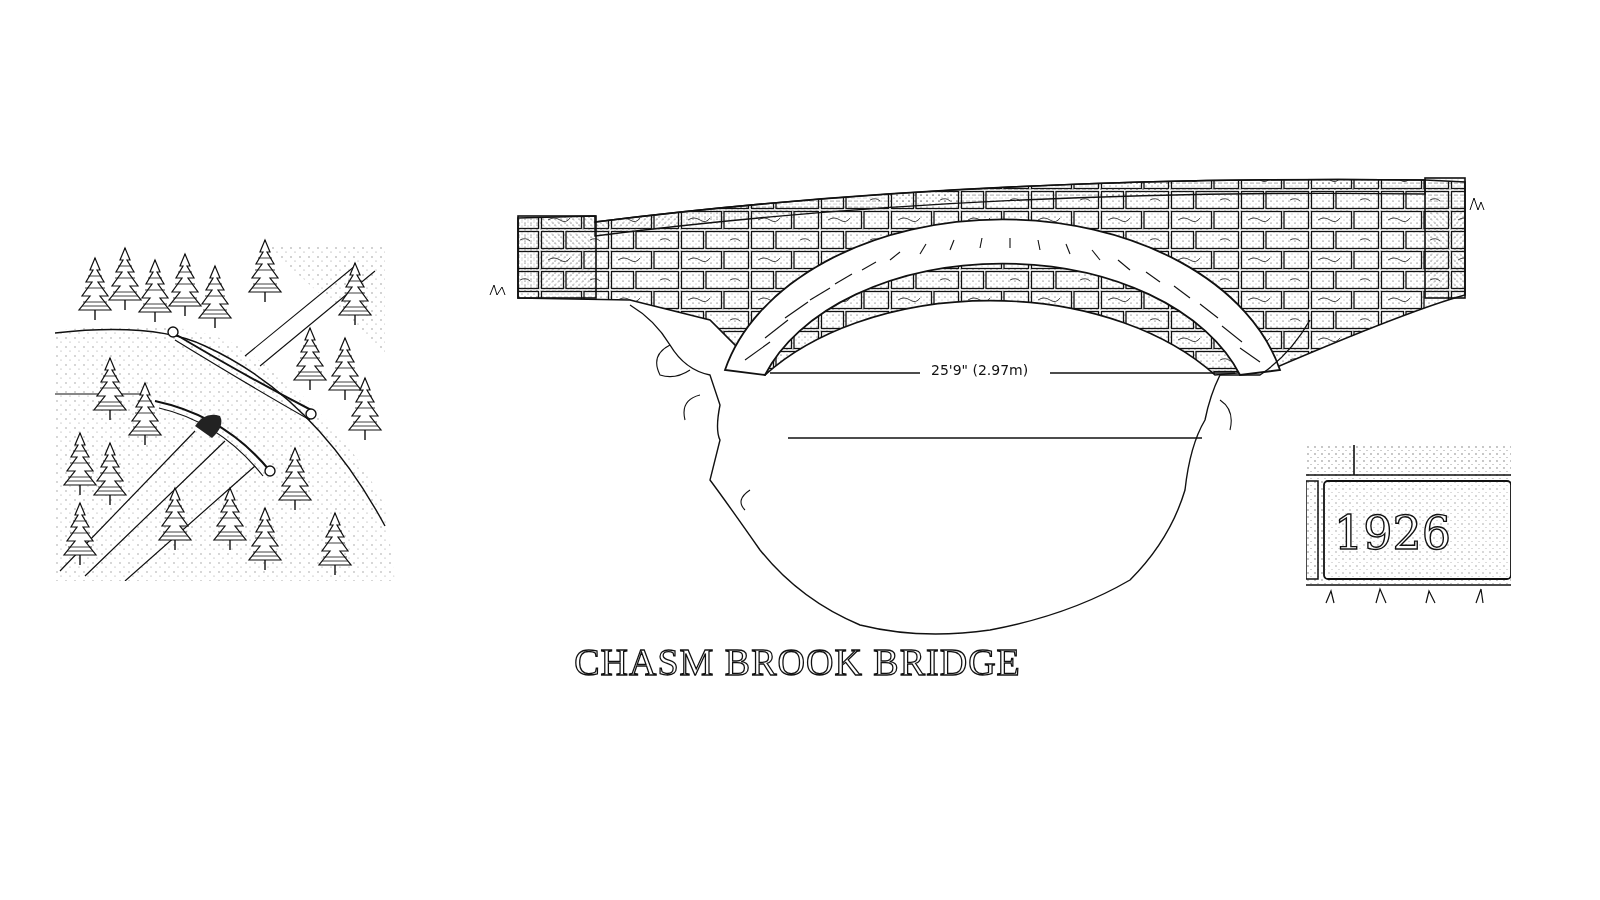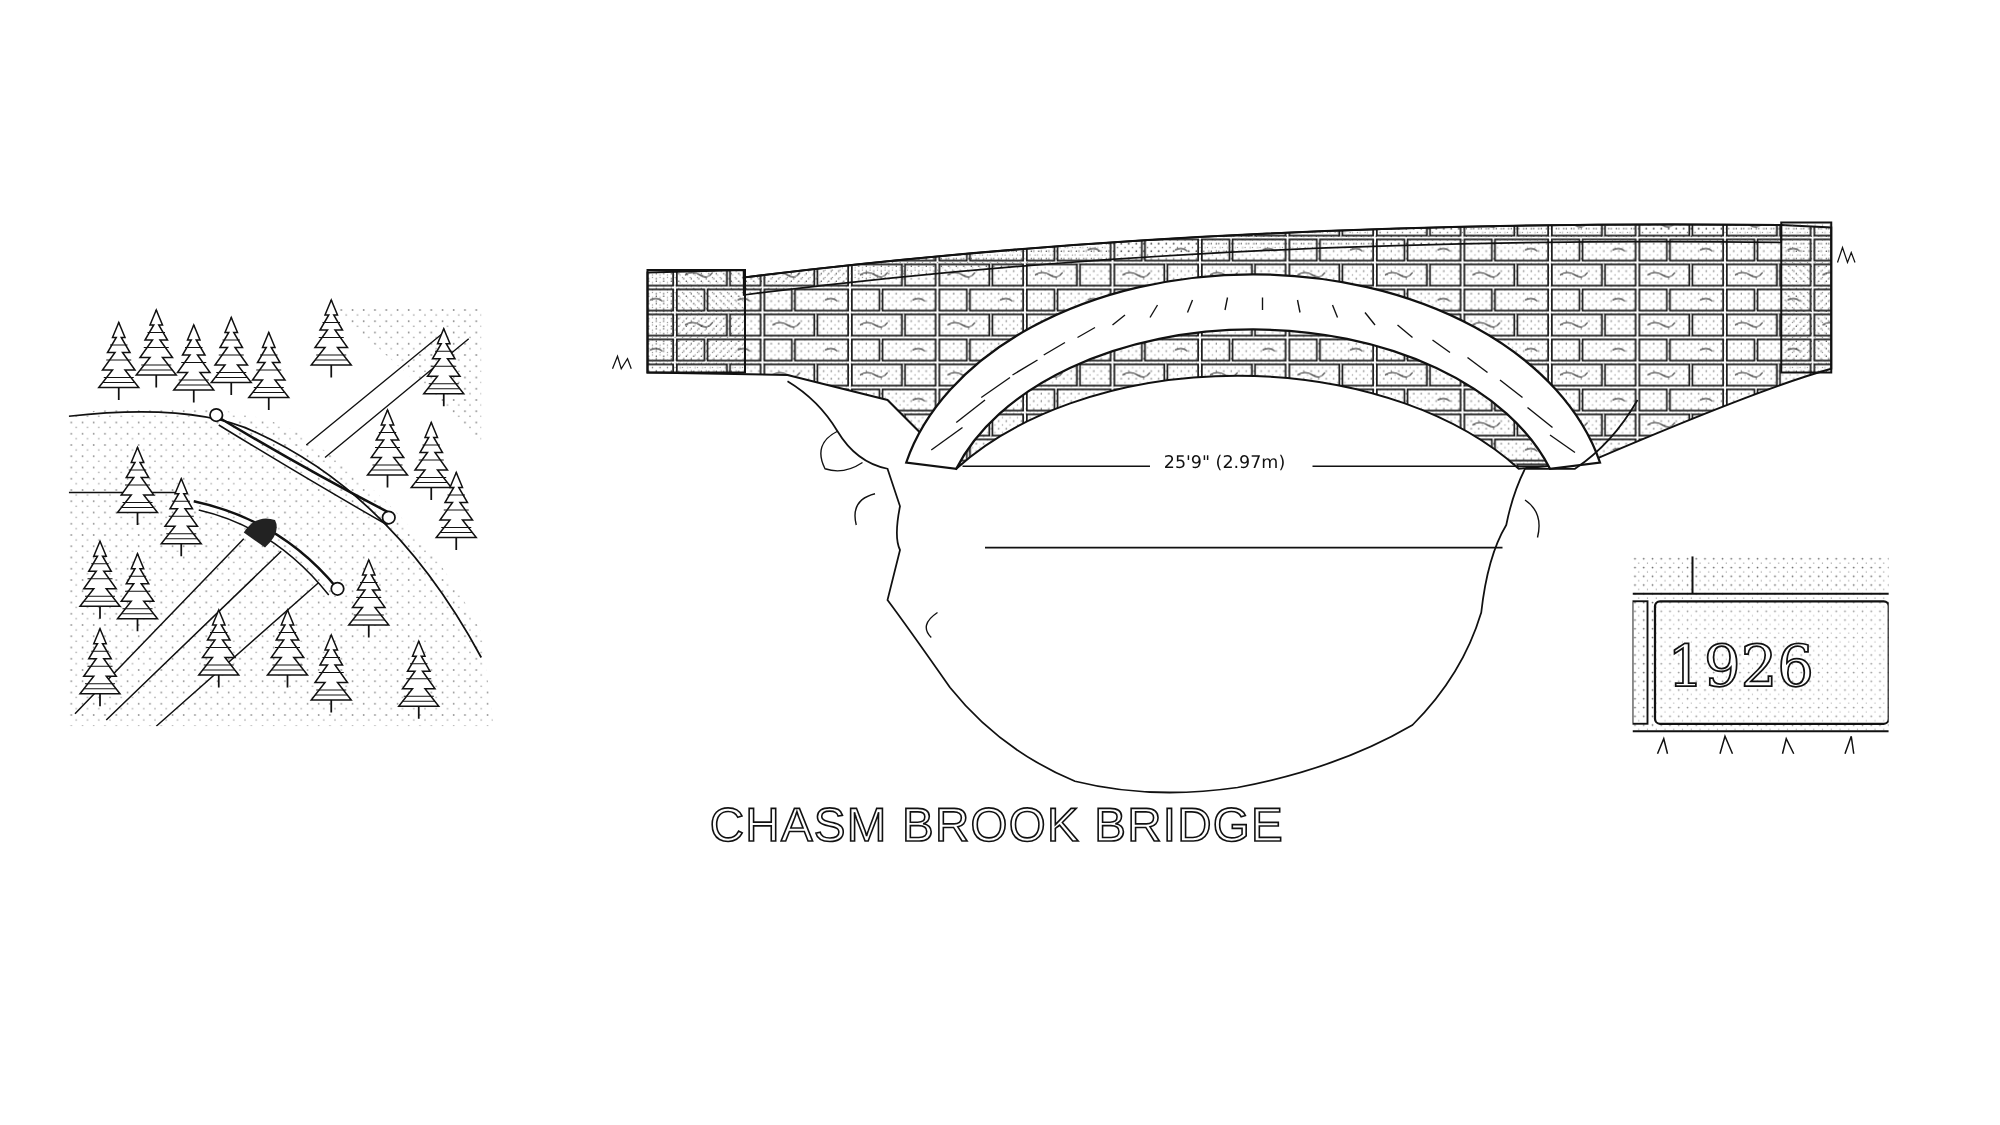--- a/index.html
+++ b/index.html
@@ -5,21 +5,21 @@
     html, body { margin: 0; padding: 0; background: #ffffff; }
     body { width: 1600px; height: 900px; position: relative; overflow: hidden; font-family: "DejaVu Serif", serif; }
     .panel { position: absolute; }
     #site-plan { left: 55px; left: 55px; top: 236px; width: 340px; height: 345px; }
     #elevation { left: 470px; top: 170px; width: 1060px; height: 470px; }
     #datestone { left: 1290px; top: 445px; width: 205px; height: 160px; margin-left: 16px; }
     svg { display: block; width: 100%; height: 100%; }
     .title {
       position: absolute; left: 0; width: 1600px; top: 640px;
       text-align: center;
-      font-family: Liberation Sans, sans-serif;
+      font-family: Liberation Serif, serif;
       font-size: 38px; letter-spacing: 1px;
       color: #ffffff;
       -webkit-text-stroke: 1.3px #111;
     }
     .title-inner { display: inline-block; margin-left: -5px; }
     .dim-label {
       position: absolute; left: 925px; top: 362px;
       font-family: "DejaVu Sans", sans-serif; font-size: 14px; color: #111;
       background: #fff; padding: 0 6px;
     }

